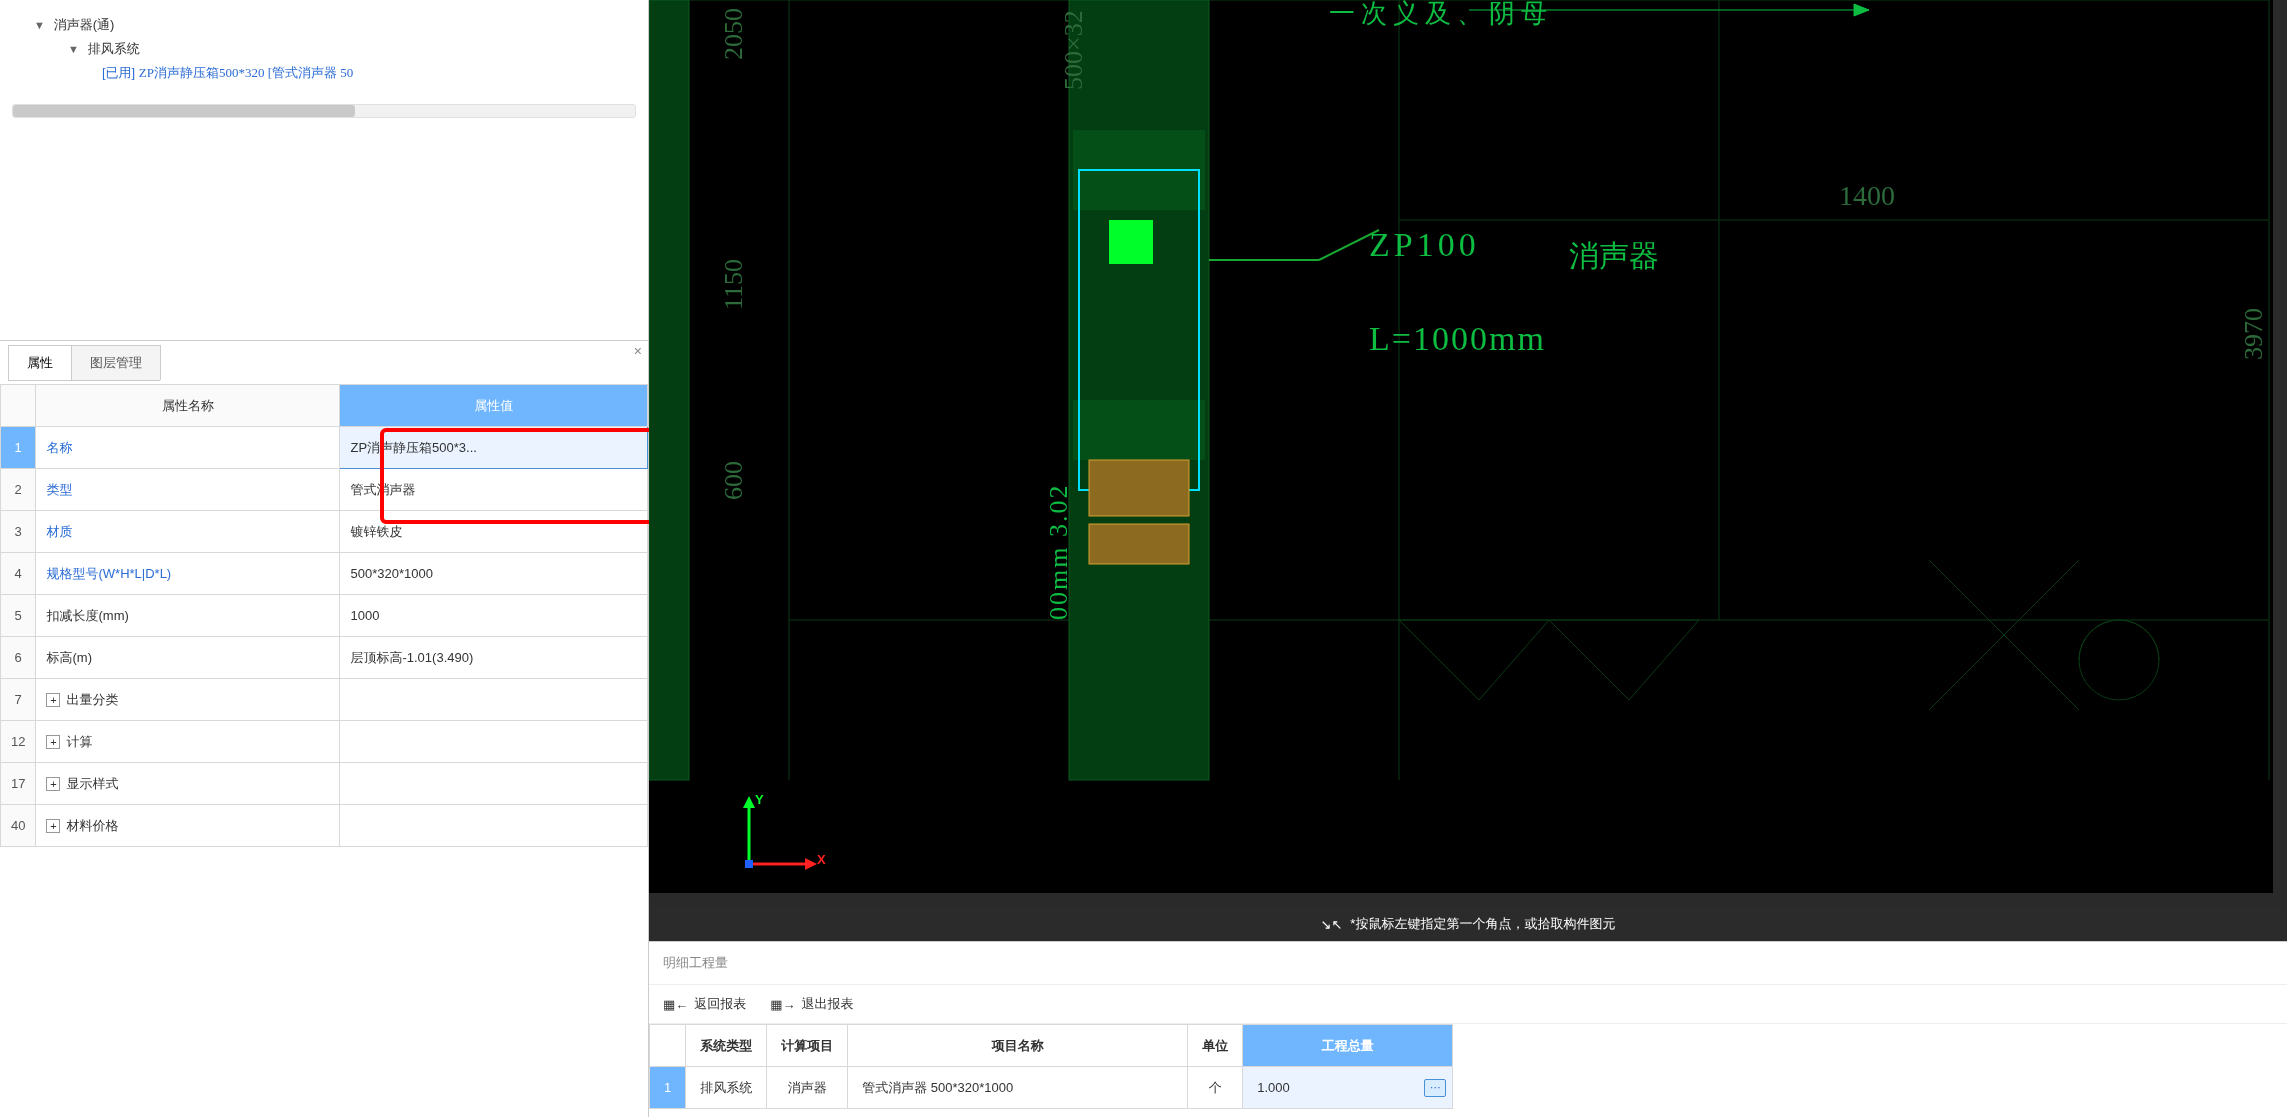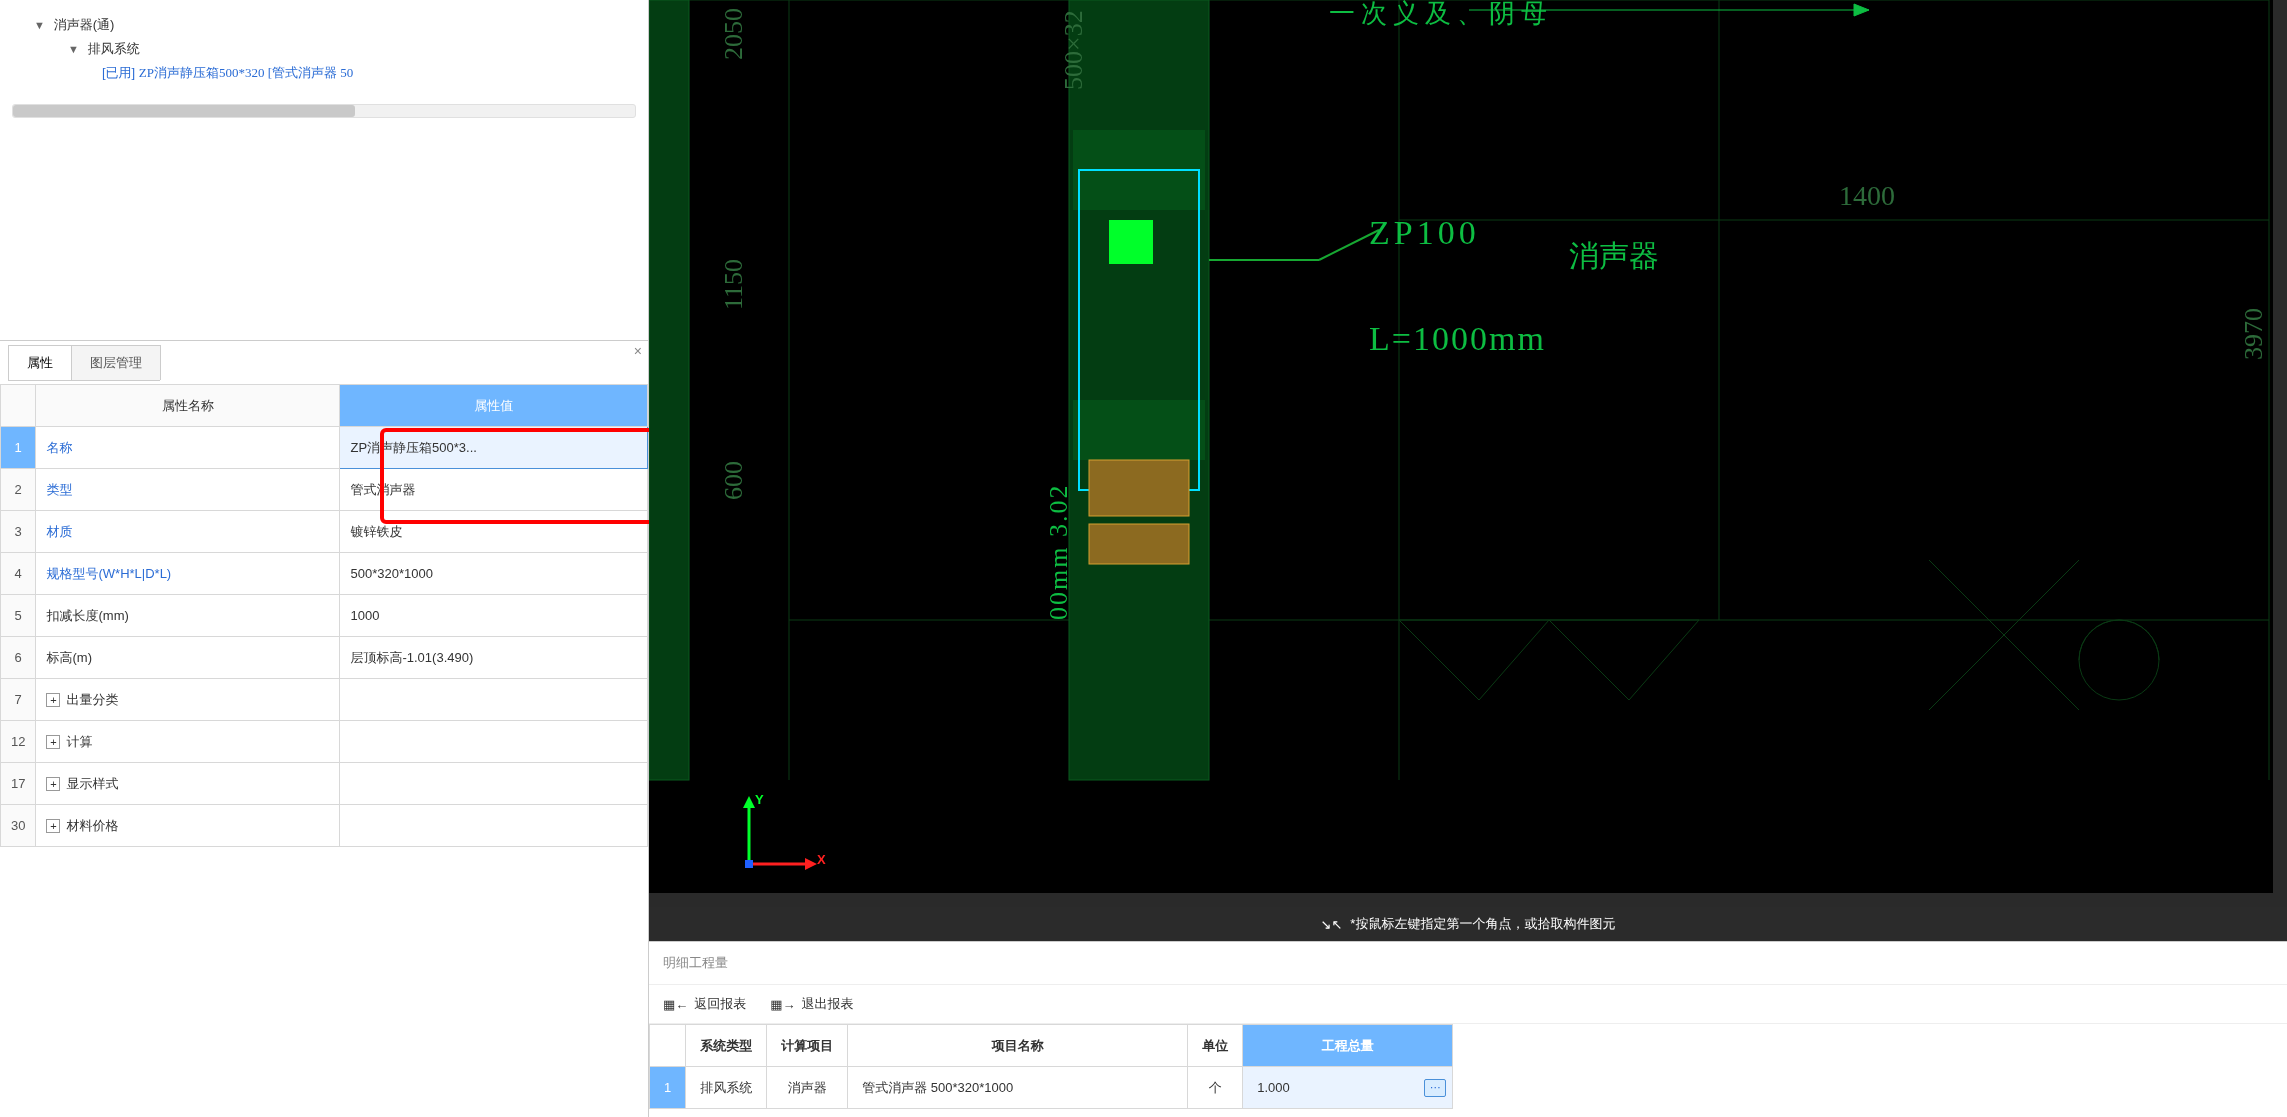--- a/index.html
+++ b/index.html
@@ -135,21 +135,21 @@
         <td class="rownum">12</td>
         <td class="name"><span class="expand">+</span><span>计算</span></td>
         <td></td>
       </tr>
       <tr>
         <td class="rownum">17</td>
         <td class="name"><span class="expand">+</span><span>显示样式</span></td>
         <td></td>
       </tr>
       <tr>
-        <td class="rownum">30</td>
+        <td class="rownum">40</td>
         <td class="name"><span class="expand">+</span><span>材料价格</span></td>
         <td></td>
       </tr>
     </tbody>
       </table>
 
     <div class="highlight-box" style="left:380px; top:428px; width:326px; height:96px;"></div>
   </div>
 
   <div class="right-pane">
@@ -199,21 +199,21 @@
         </g>
       </svg>
 
       <div class="cad-text dim" style="left:70px; top:60px; transform:rotate(-90deg); transform-origin:left top; font-size:26px;">2050</div>
       <div class="cad-text dim" style="left:70px; top:310px; transform:rotate(-90deg); transform-origin:left top; font-size:26px;">1150</div>
       <div class="cad-text dim" style="left:70px; top:500px; transform:rotate(-90deg); transform-origin:left top; font-size:26px;">600</div>
       <div class="cad-text dim" style="left:410px; top:90px; transform:rotate(-90deg); transform-origin:left top; font-size:26px;">500×32</div>
       <div class="cad-text light" style="left:395px; top:620px; transform:rotate(-90deg); transform-origin:left top; font-size:26px; letter-spacing:2px;">00mm 3.02</div>
       <div class="cad-text dim" style="left:1190px; top:180px; font-size:28px;">1400</div>
       <div class="cad-text dim" style="left:1590px; top:360px; transform:rotate(-90deg); transform-origin:left top; font-size:26px;">3970</div>
-      <div class="cad-text light" style="left:720px; top:214px; font-size:34px; letter-spacing:4px;text-align:right;">ZP100</div>
+      <div class="cad-text light" style="left:720px; top:226px; font-size:34px; letter-spacing:4px;text-align:right;">ZP100</div>
       <div class="cad-text light" style="left:920px; top:236px; font-size:30px;">消声器</div>
       <div class="cad-text light" style="left:720px; top:320px; font-size:34px; letter-spacing:2px;">L=1000mm</div>
       <div class="cad-text light" style="left:680px; top:-4px; font-size:26px; letter-spacing:6px;">一次义及、阴母</div>
 
       <div class="axis">
         <svg width="80" height="80">
           <line x1="10" y1="70" x2="10" y2="10" stroke="#00ff2a" stroke-width="3"></line>
           <polygon points="10,2 4,14 16,14" fill="#00ff2a"></polygon>
           <line x1="10" y1="70" x2="70" y2="70" stroke="#ff2020" stroke-width="3"></line>
           <polygon points="78,70 66,64 66,76" fill="#ff2020"></polygon>

